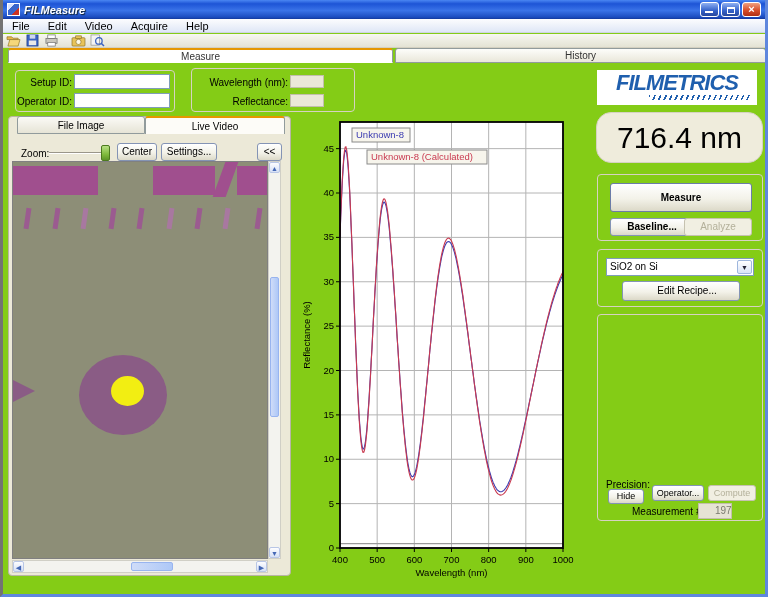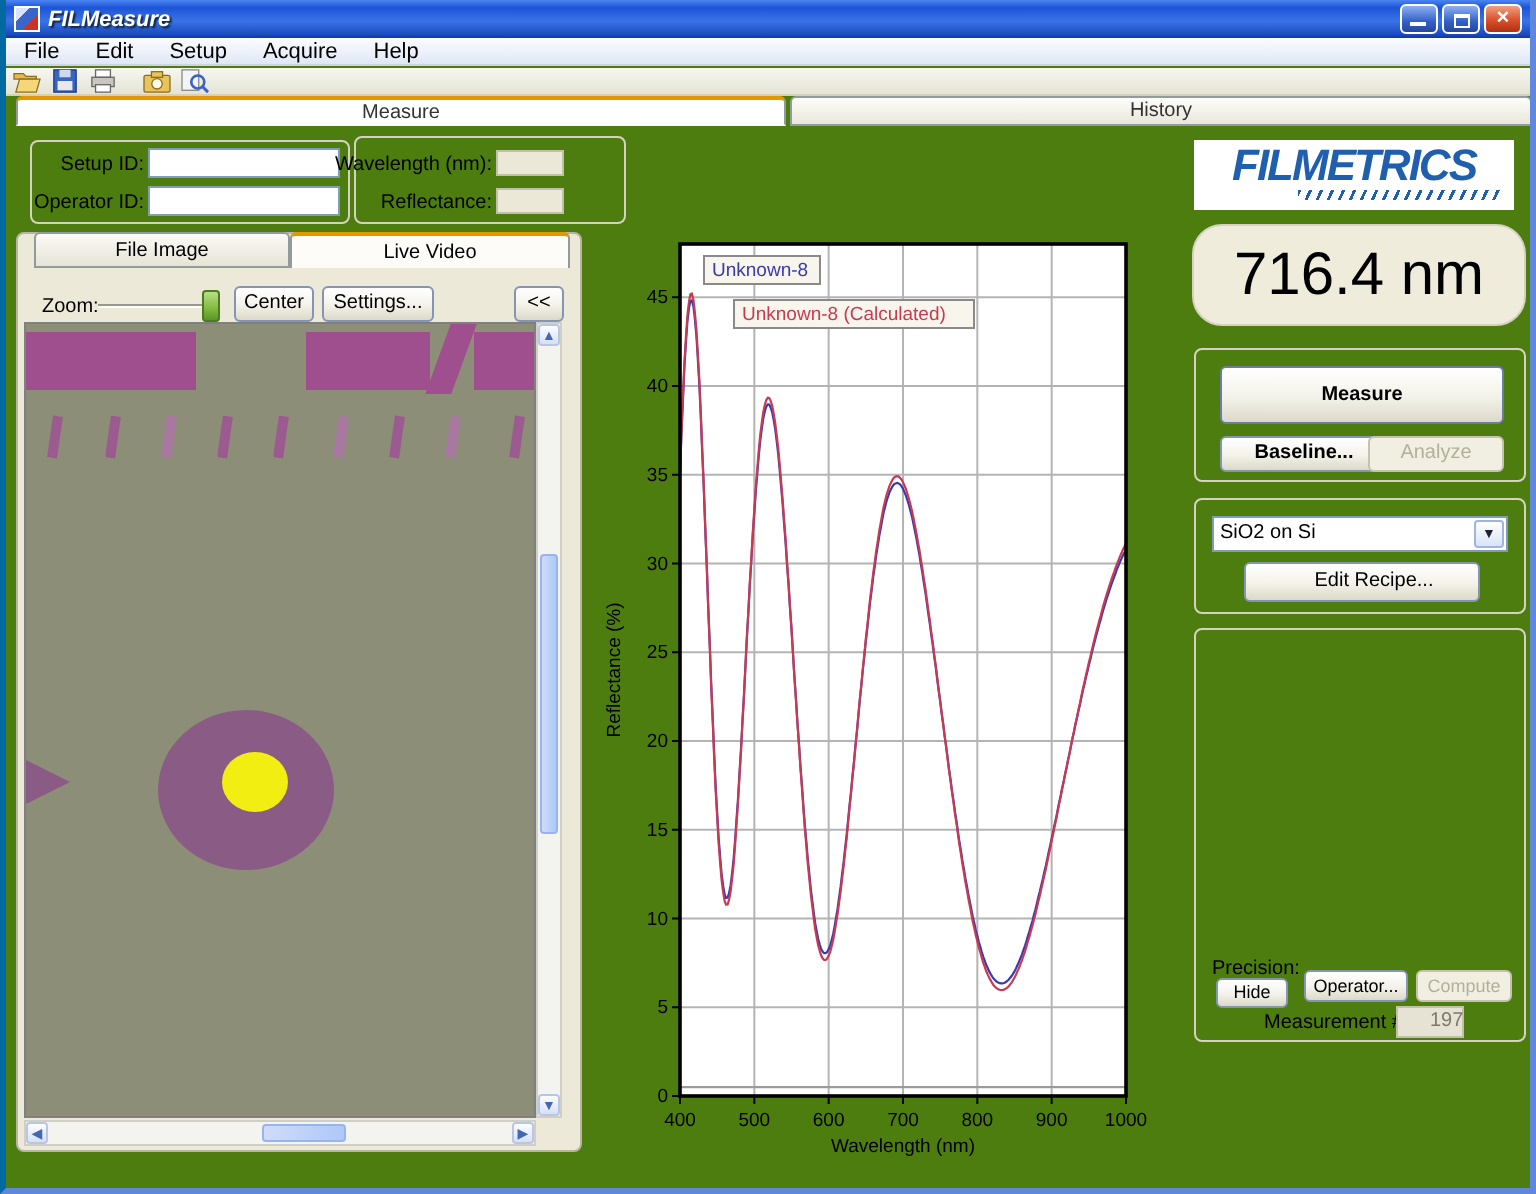--- a/index.html
+++ b/index.html
@@ -1,20 +1,20 @@
 <!DOCTYPE html>
 <html><head>
 <meta charset="utf-8">
 <style>
   * { margin:0; padding:0; box-sizing:border-box; }
   html,body { width:768px; height:597px; font-family:"Liberation Sans", sans-serif; }
   #window {
     position:relative; width:768px; height:597px; overflow:hidden;
-    background:#4d7c0f;
-    border-left:3px solid #0369a1; border-right:3px solid #5f87dd; border-bottom:3px solid #5f87dd;
+    background:#84cc16;
+    border-left:3px solid #737373; border-right:3px solid #5f87dd; border-bottom:3px solid #5f87dd;
   }
   
   #titlebar {
     position:absolute; left:0; top:0; width:100%; height:19px;
     background:linear-gradient(180deg,#4a86f2 0%,#1d54d6 20%,#3a73e8 55%,#1b4cc0 90%,#12389c 100%);
     display:flex; align-items:center; padding:0 4px;
   }
   #app-icon { width:13px; height:13px; margin-right:4px;
     background:linear-gradient(135deg,#d8e4ff 0 30%,#3a66cc 30% 65%,#cc3322 65%);
     border:1px solid #fff; }
@@ -101,21 +101,21 @@
       <div class="winbtn">
           <span class="restorebox"></span>
         </div>
       <div class="winbtn close">×</div>
     </div>
   </div>
 
   <div id="menubar">
     <span class="menuitem">File</span>
     <span class="menuitem">Edit</span>
-    <span class="menuitem">Setup</span>
+    <span class="menuitem">Video</span>
     <span class="menuitem">Acquire</span>
     <span class="menuitem">Help</span>
   </div>
 
   <div id="toolbar">
     <svg class="toolicon" viewBox="0 0 16 14">
       <path d="M1 3 h5 l1.5 1.5 H13 V6 H1 Z" fill="#e8b84f" stroke="#8a6d1f" stroke-width="0.7"></path>
       <path d="M2 13 L4 6 H15 L13 13 Z" fill="#f5d77a" stroke="#8a6d1f" stroke-width="0.7"></path>
     </svg>
     <svg class="toolicon" viewBox="0 0 16 14">
@@ -145,21 +145,21 @@
     <div class="maintab unselected" style="left:392px; width:371px;">History</div>
   </div>
 
   <div class="groupbox" style="left:12px; top:70px; width:160px; height:42px;">
     <span class="lbl" style="right:102px; top:6px;">Setup ID:</span>
     <input class="textinput" style="right: 4px; top: 3px; width: 96px;" value="">
     <span class="lbl" style="right:102px; top:25px;">Operator ID:</span>
     <input class="textinput" style="right: 4px; top: 22px; width: 96px;" value="">
   </div>
 
-  <div class="groupbox" style="left:174px; top:68px; width:136px; height:44px;">
+  <div class="groupbox" style="left:188px; top:68px; width:164px; height:44px;">
     <span class="lbl" style="right:66px; top:8px;">Wavelength (nm):</span>
     <div class="deadfield" style="right:30px; top:6px; width:34px;"></div>
     <span class="lbl" style="right:66px; top:27px;">Reflectance:</span>
     <div class="deadfield" style="right:30px; top:25px; width:34px;"></div>
   </div>
 
   <div id="video-panel">
     <div class="vtab unsel" style="left:8px; width:128px;">File Image</div>
     <div class="vtab sel" style="left:136px; width:140px;">Live Video</div>
 

